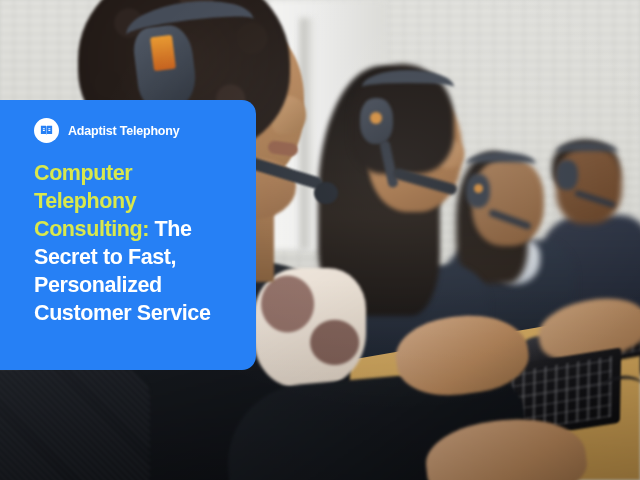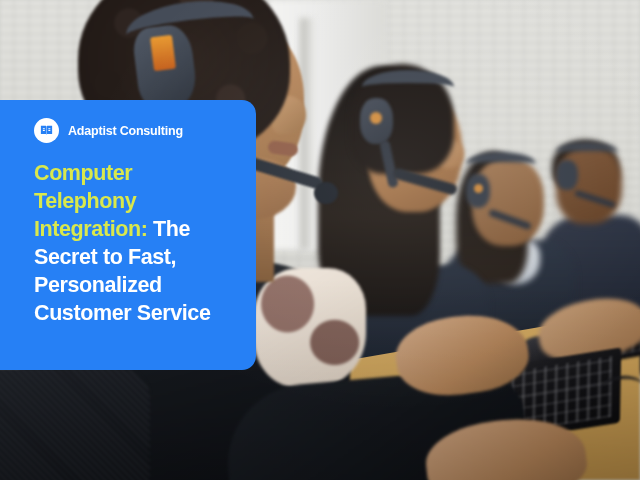--- a/index.html
+++ b/index.html
@@ -620,20 +620,20 @@
 
     <div class="brand">
       <span class="brand-mark">
         <svg width="15" height="15" viewBox="0 0 24 24" aria-hidden="true">
           <path d="M3 4.2h7.2c.9 0 1.6.7 1.6 1.6v13.3c0-.9-.7-1.6-1.6-1.6H3V4.2z" fill="#2680f5"></path>
           <path d="M21 4.2h-7.2c-.9 0-1.6.7-1.6 1.6v13.3c0-.9.7-1.6 1.6-1.6H21V4.2z" fill="#2680f5"></path>
           <path d="M6.2 8.4h3.1v1.5H6.2zM6.2 11.2h3.1v1.5H6.2z" fill="#ffffff"></path>
           <path d="M15 8.4h3.1v1.5H15zM15 11.2h3.1v1.5H15z" fill="#ffffff"></path>
         </svg>
       </span>
-      <span class="brand-name">Adaptist Consulting</span>
+      <span class="brand-name">Adaptist Telephony</span>
     </div>
 
-    <h1 class="headline"><span class="hl-accent">Computer Telephony Integration:</span><span class="hl-plain"> The Secret to Fast, Personalized Customer Service</span></h1>
+    <h1 class="headline"><span class="hl-accent">Computer Telephony Consulting:</span><span class="hl-plain"> The Secret to Fast, Personalized Customer Service</span></h1>
 
   </div>
 
 </div>
 
 </body></html>

